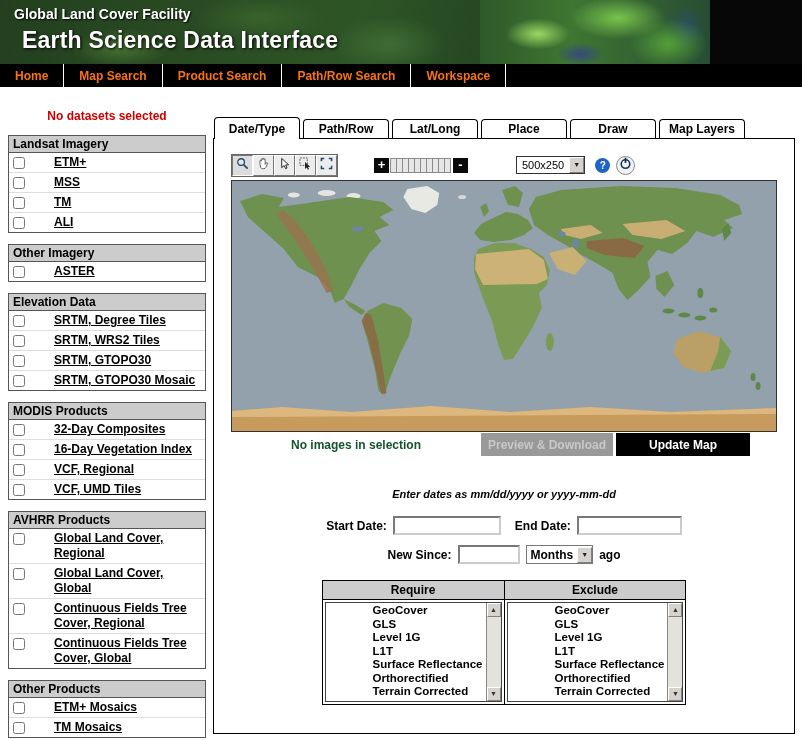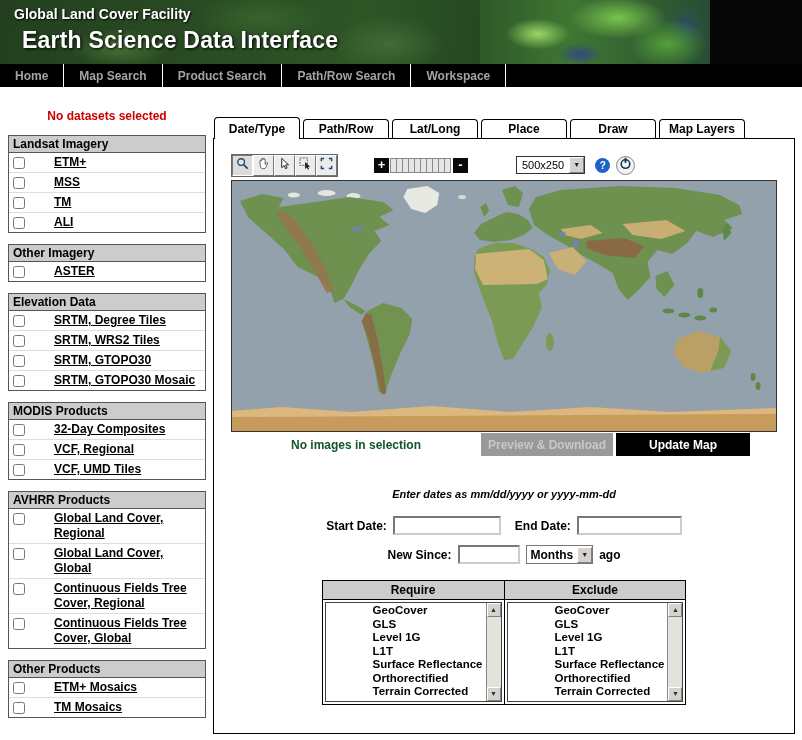--- a/index.html
+++ b/index.html
@@ -24,21 +24,21 @@
       radial-gradient(ellipse 34px 16px at 100px 54px, #35487f, transparent 70%),
       radial-gradient(ellipse 26px 30px at 206px 28px, #2c4e63, transparent 75%),
       linear-gradient(90deg, #2e5929, #3f7632 40%, #274d33);
   }
   .header-black { position:absolute; right:0; top:0; width:92px; height:64px; background:#070707; }
   .site-title { position:absolute; left:14px; top:6px; color:#fff; font-size:14px; font-weight:bold; text-shadow:1px 1px 2px #000; }
   .app-title  { position:absolute; left:22px; top:27px; color:#fff; font-size:23px; font-weight:bold; letter-spacing:.2px; text-shadow:1px 1px 3px #000; }
 
   
   .navbar { height:23px; background:#000; display:flex; align-items:stretch; }
-  .nav-item { display:flex; align-items:center; padding:12px 15px; color:#a3a3a3; font-size:12px; font-weight:bold; border-right:1px solid #fff; cursor:pointer; white-space:nowrap; }
+  .nav-item { display:flex; align-items:center; padding:12px 15px; color:#f97316; font-size:12px; font-weight:bold; border-right:1px solid #fff; cursor:pointer; white-space:nowrap; }
 
   
   .content { position:relative; height:653px; background:#fff; }
 
   
   .sidebar { position:absolute; left:8px; top:22px; width:198px; }
   .no-datasets { color:#cc0000; font-weight:bold; font-size:12px; text-align:center; margin-bottom:12px; }
   .ds-section { border:1px solid #555; margin-bottom:11px; background:#fff; }
   .ds-header { background:#ccc; border-bottom:1px solid #555; font-size:12px; font-weight:bold; padding:1px 4px; }
   .ds-item { display:flex; align-items:flex-start; padding:2px 3px;gap:25px; }
@@ -172,20 +172,24 @@
         <input type="checkbox" style="">
         <a class="ds-link">SRTM, GTOPO30 Mosaic</a>
       </div>
     </div>
 
     <div class="ds-section">
       <div class="ds-header">MODIS Products</div>
       <div class="ds-item">
         <input type="checkbox" style="">
         <a class="ds-link">32-Day Composites</a>
+      </div>
+      <div class="ds-item">
+        <input type="checkbox" style="">
+        <a class="ds-link">16-Day Vegetation Index</a>
       </div>
       <div class="ds-item">
         <input type="checkbox" style="">
         <a class="ds-link">VCF, Regional</a>
       </div>
       <div class="ds-item">
         <input type="checkbox" style="">
         <a class="ds-link">VCF, UMD Tiles</a>
       </div>
     </div>

